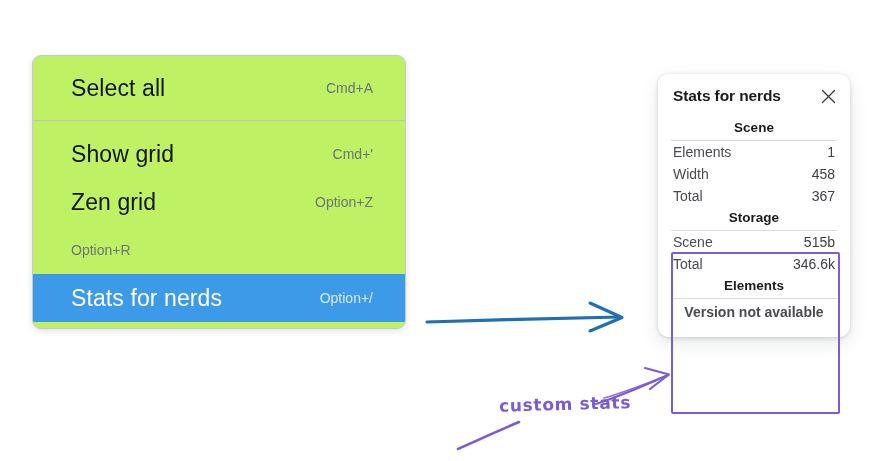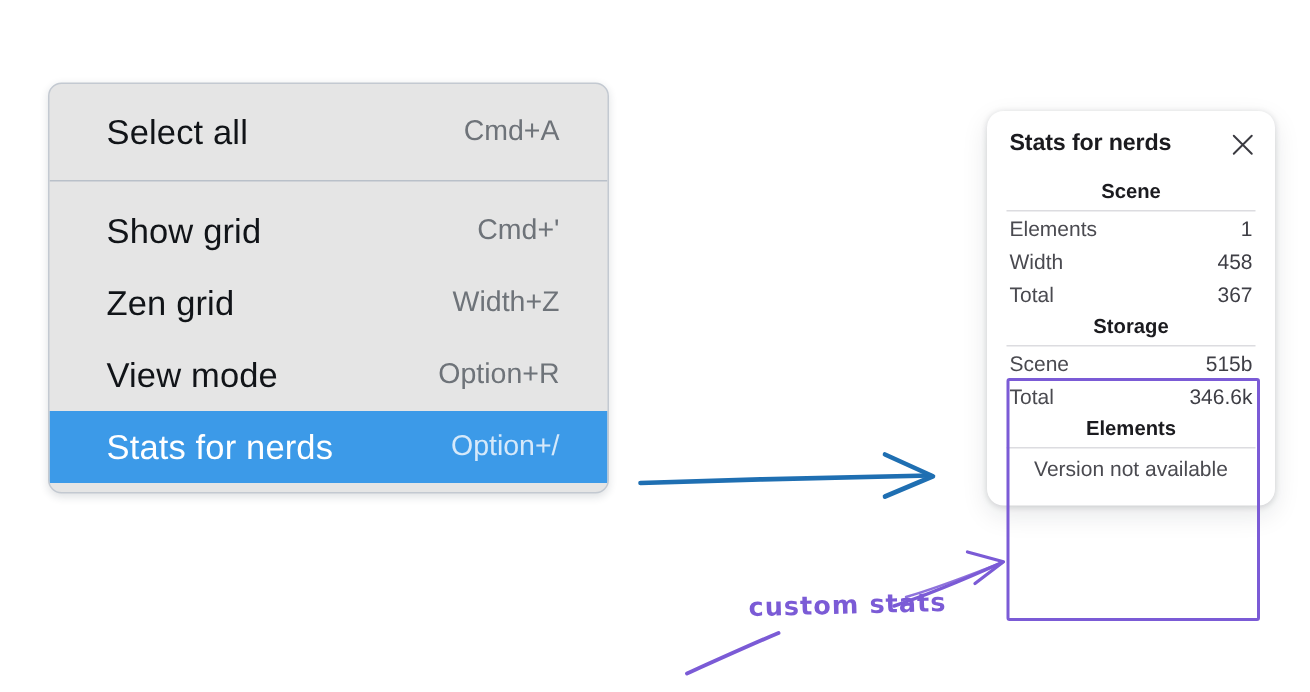--- a/index.html
+++ b/index.html
@@ -20,21 +20,21 @@
     position: absolute;
     inset: 0;
   }
 
   
   .context-menu {
     position: absolute;
     left: 32px;
     top: 55px;
     width: 374px;
-    background: #e5e5e5;
+    background: #bef264;
     border: 1px solid #c3c9d1;
     border-radius: 9px;
     box-shadow: 0 2px 6px rgba(30,40,60,.14);
     box-sizing: border-box;
     overflow: hidden;
     padding: 6px 0 6px 0;
   }
   .menu-group { padding: 0; }
   .menu-sep {
     height: 1px;
@@ -51,21 +51,21 @@
     box-sizing: border-box;
     color: #111418;
     cursor: default;
     white-space: nowrap;
   }
   .menu-item .label {
     font-size: 23px;
     letter-spacing: .1px;
   }
   .menu-item .shortcut {
-    font-size: 19px;
+    font-size: 14px;
     color: #6e7379;
   }
   .menu-item.selected {
     background: #3c9ae8;
   }
   .menu-item.selected .label { color: #ffffff; }
   .menu-item.selected .shortcut { color: #d6e9fa; }
 
   .group-top .menu-item { height: 52px; }
   .group-bottom { padding-top: 9px; }
@@ -126,20 +126,21 @@
     padding: 3px 15px 3px 15px;
     white-space: nowrap;
   }
   .stat-row .v { color: #3e3e45; }
   .stat-note {
     font-size: 14px;
     color: #4a4a50;
     padding: 5px 12px 1px 12px;
     text-align: center;
     white-space: nowrap;
+    font-weight: bold;
   }
 
   
   .highlight-box {
     position: absolute;
     left: 671px;
     top: 252px;
     width: 169px;
     height: 162px;
     border: 2px solid #7b5bd6;
@@ -185,24 +186,23 @@
 
     <div class="menu-sep"></div>
 
     <div class="menu-group group-bottom">
       <div class="menu-item">
         <span class="label">Show grid</span>
         <span class="shortcut">Cmd+'</span>
       </div>
       <div class="menu-item">
         <span class="label">Zen grid</span>
-        <span class="shortcut">Width+Z</span>
-      </div>
-      <div class="menu-item">
-        <span class="label">View mode</span>
+        <span class="shortcut">Option+Z</span>
+      </div>
+      <div class="menu-item">
         <span class="shortcut">Option+R</span>
       </div>
       <div class="menu-item selected">
         <span class="label">Stats for nerds</span>
         <span class="shortcut">Option+/</span>
       </div>
     </div>
 
   </div>
 

